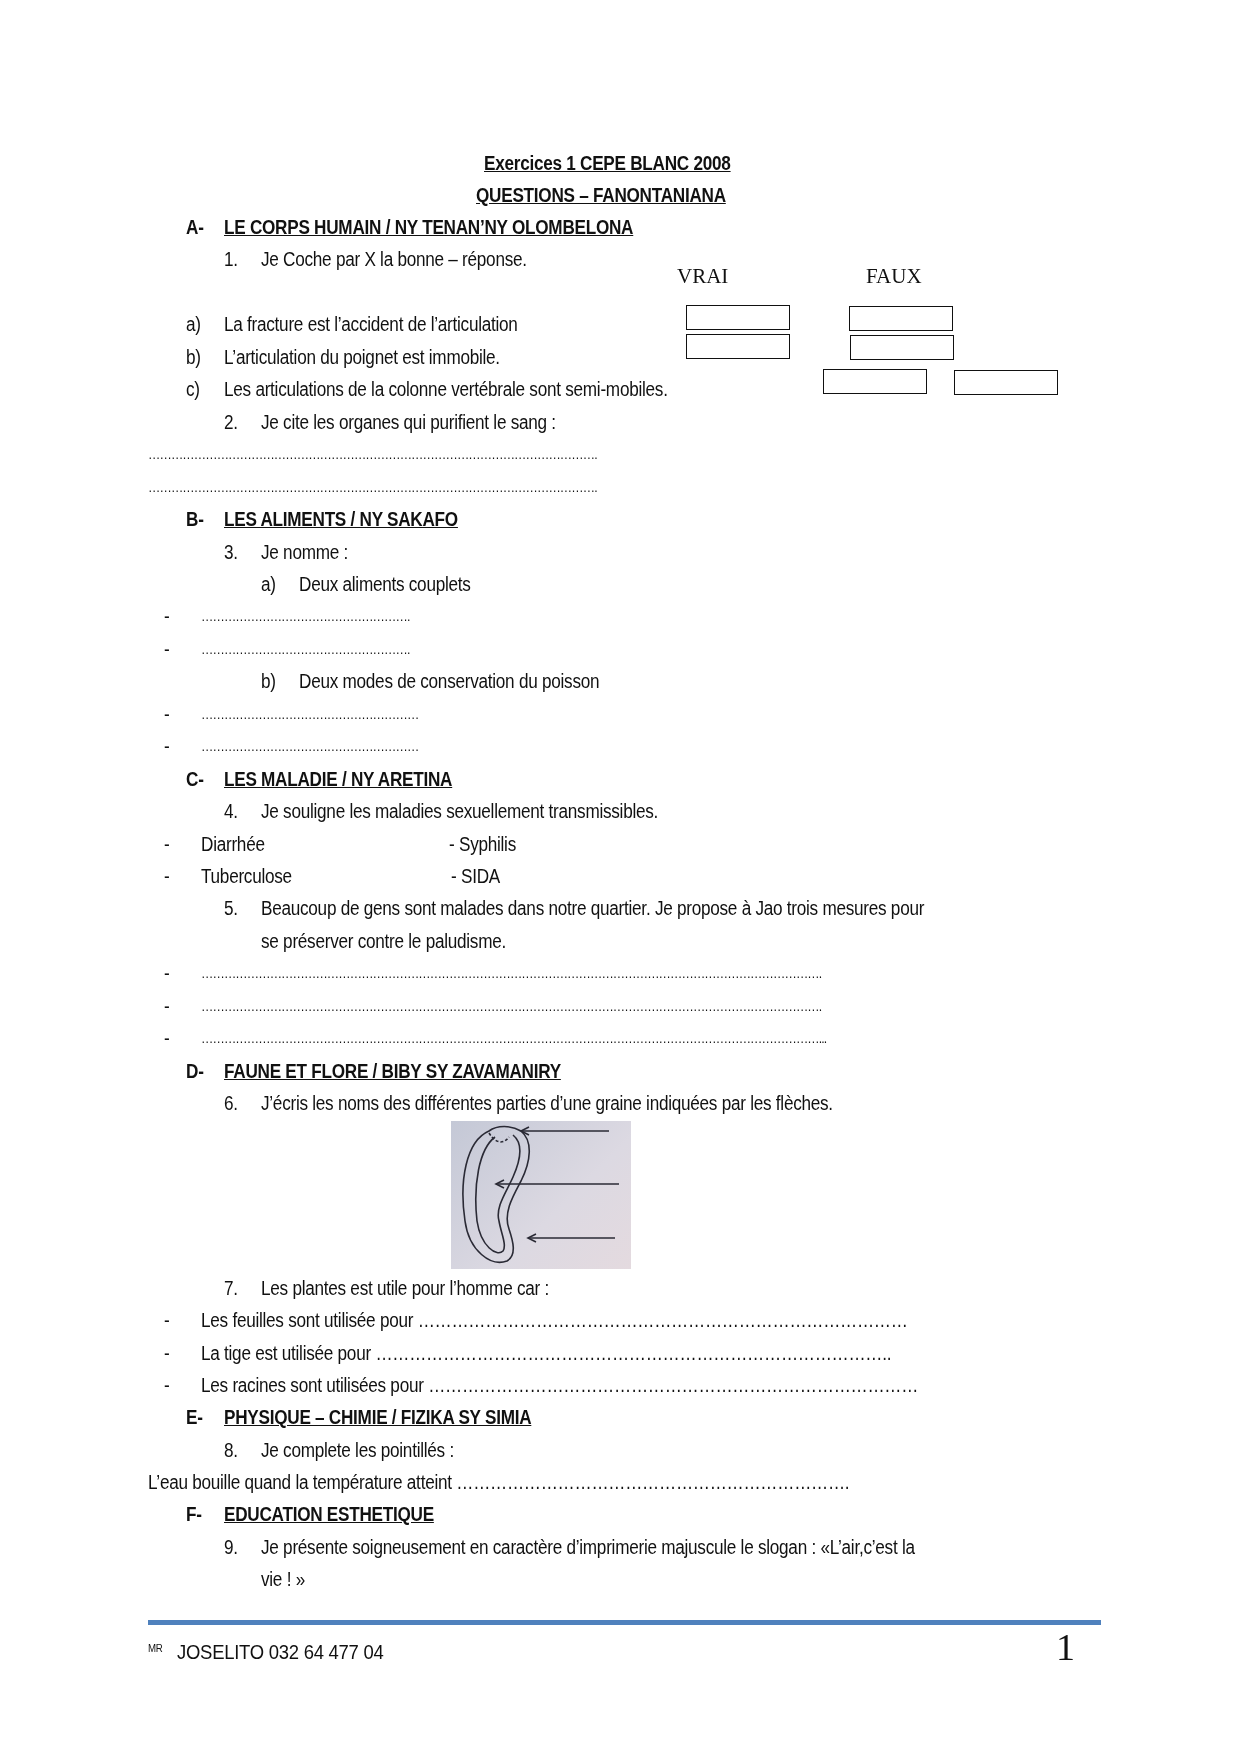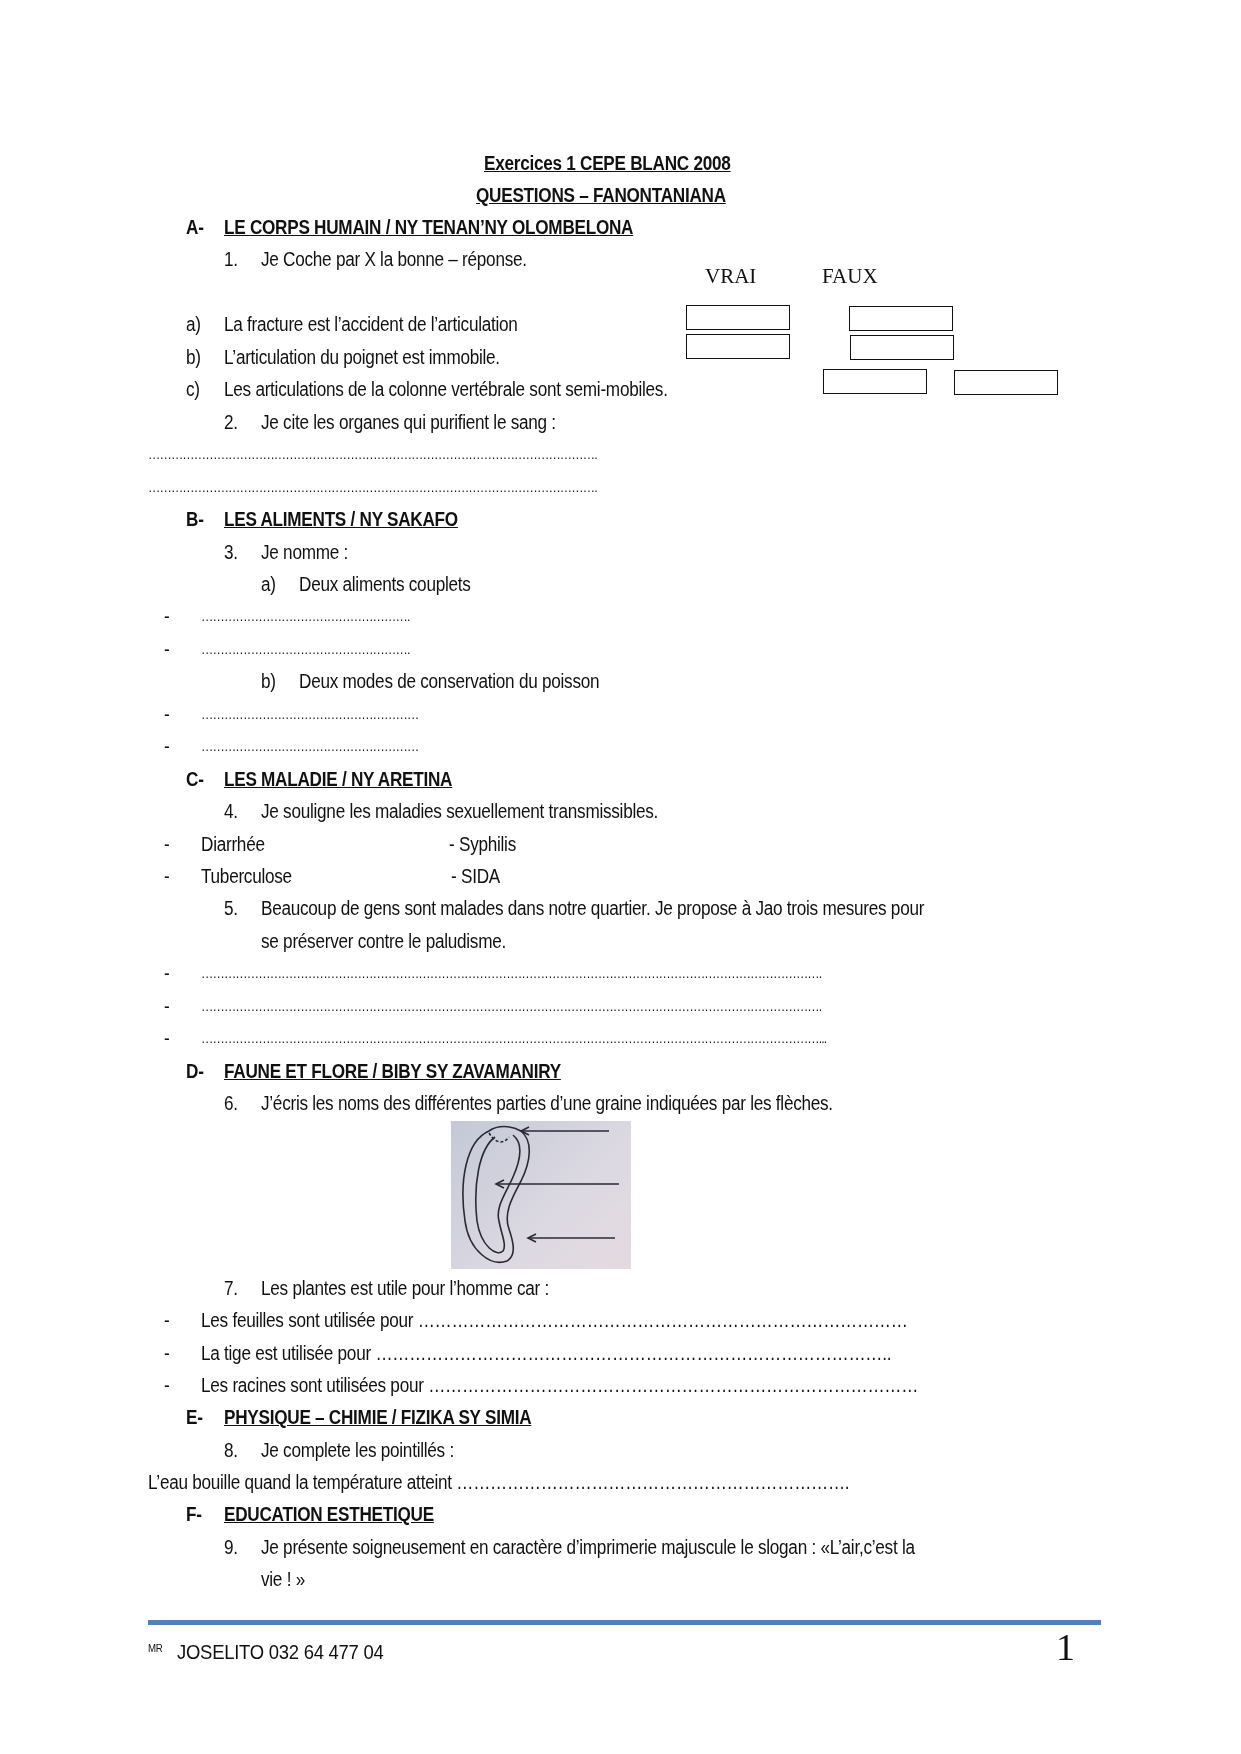--- a/index.html
+++ b/index.html
@@ -17,22 +17,22 @@
 
 <div>
 
   <div class="t b u" style="left:484px;top:151px">Exercices 1 CEPE BLANC 2008</div>
   <div class="t b u" style="left:476px;top:183px">QUESTIONS – FANONTANIANA</div>
 
   <div class="t b" style="left:186px;top:215px">A-</div>
   <div class="t b u" style="left:224px;top:215px">LE CORPS HUMAIN / NY TENAN’NY OLOMBELONA</div>
   <div class="t" style="left:224px;top:247px">1.</div>
   <div class="t" style="left:261px;top:247px">Je Coche par X la bonne – réponse.</div>
-  <div class="t serif" style="left:705px;top:264px;font-size:21px">VRAI</div>
-  <div class="t serif" style="left:822px;top:264px;font-size:21px">FAUX</div>
+  <div class="t serif" style="left:677px;top:264px;font-size:21px">VRAI</div>
+  <div class="t serif" style="left:866px;top:264px;font-size:21px">FAUX</div>
 
   <div class="t" style="left:186px;top:312px">a)</div>
   <div class="t" style="left:224px;top:312px">La fracture est l’accident de l’articulation</div>
   <div class="t" style="left:186px;top:345px">b)</div>
   <div class="t" style="left:224px;top:345px">L’articulation du poignet est immobile.</div>
   <div class="t" style="left:186px;top:377px">c)</div>
   <div class="t" style="left:224px;top:377px">Les articulations de la colonne vertébrale  sont semi-mobiles.</div>
 
   <div class="box" style="left:686px;top:305px"></div>
   <div class="box" style="left:849px;top:306px"></div>

